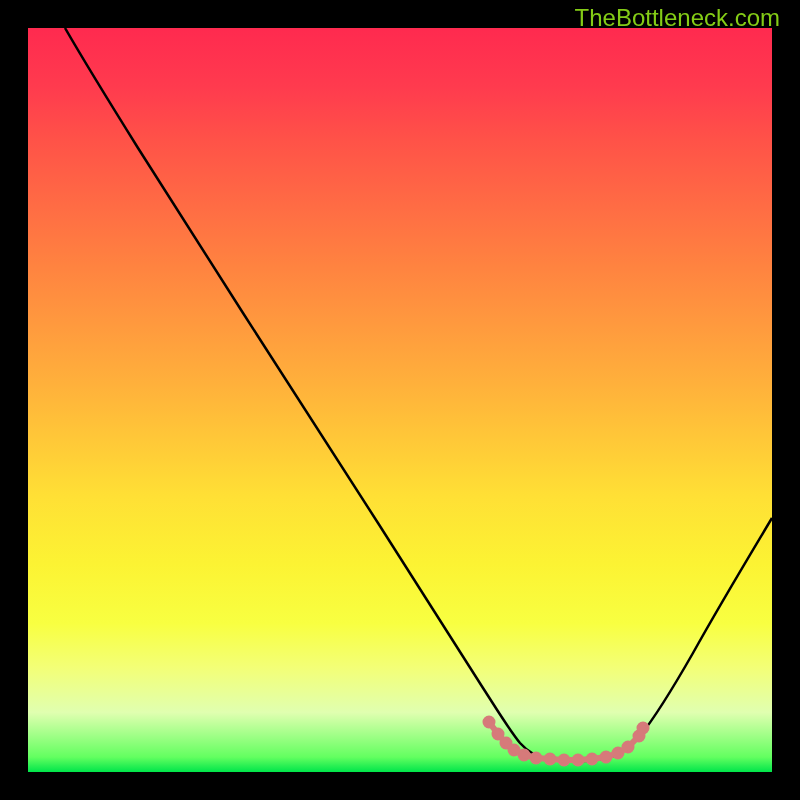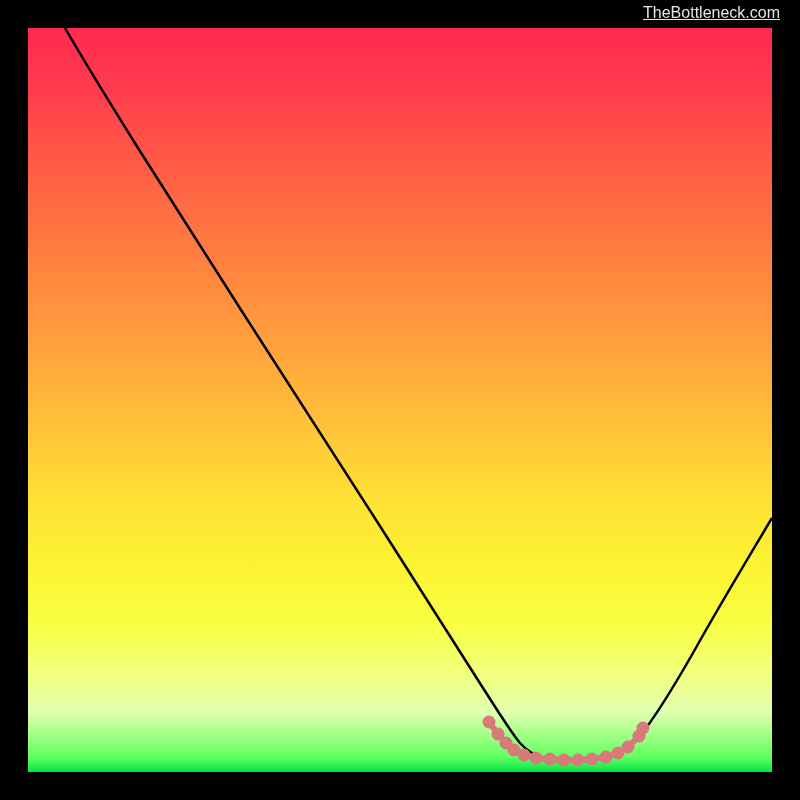--- a/index.html
+++ b/index.html
@@ -7,25 +7,24 @@
     width: 800px;
     height: 800px;
     background: #000;
     position: relative;
     font-family: Arial, sans-serif;
   }
   .watermark {
     position: absolute;
     top: 4px;
     right: 20px;
-    color: #e5e5e5;
-    font-size: 16px;
+    color: #84cc16;
+    font-size: 24px;
     font-weight: 500;
     z-index: 10;
-    text-decoration: underline;
   }
   .plot-area {
     position: absolute;
     left: 28px;
     top: 28px;
     width: 744px;
     height: 744px;
     overflow: hidden;
   }
   .gradient-bg {

